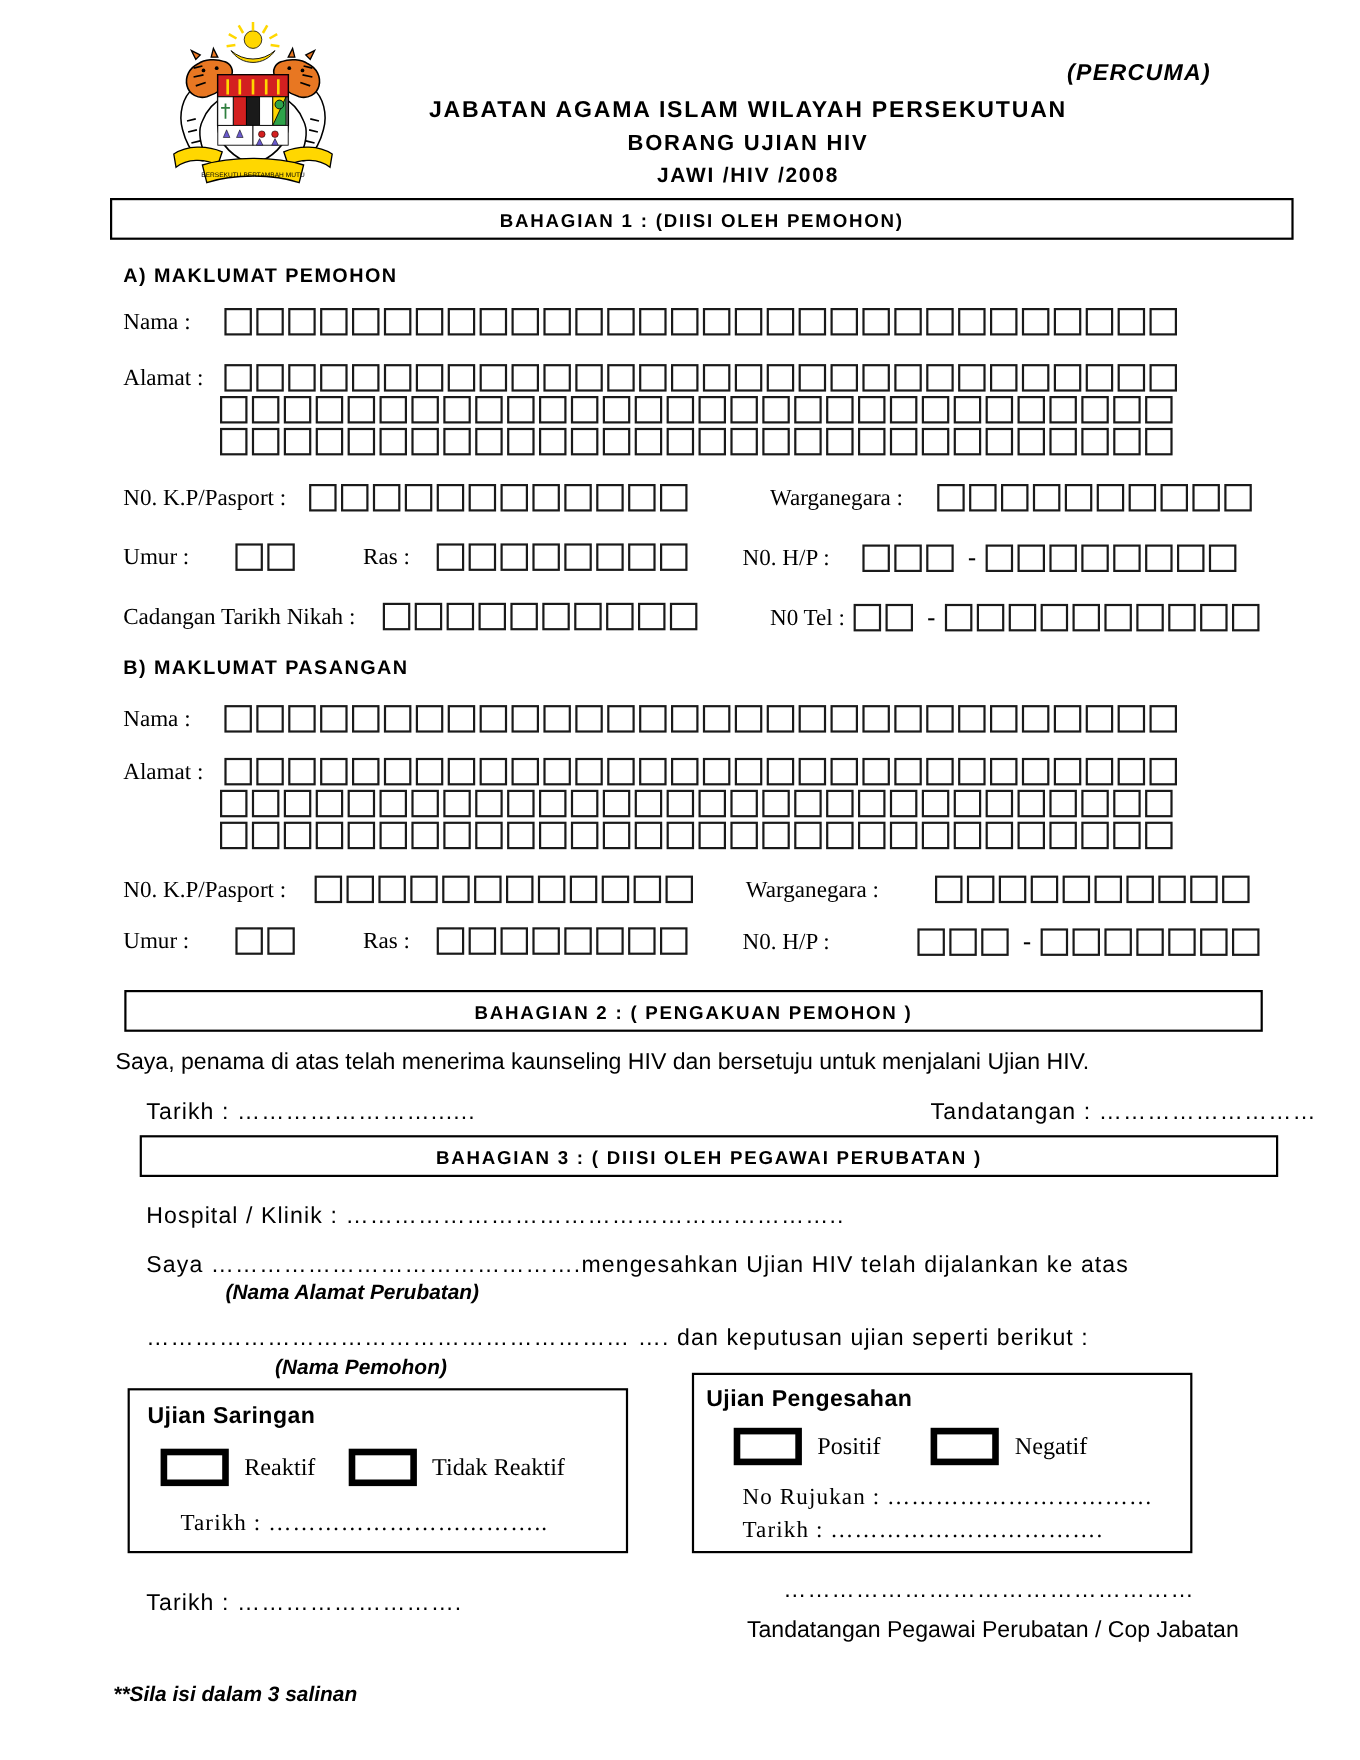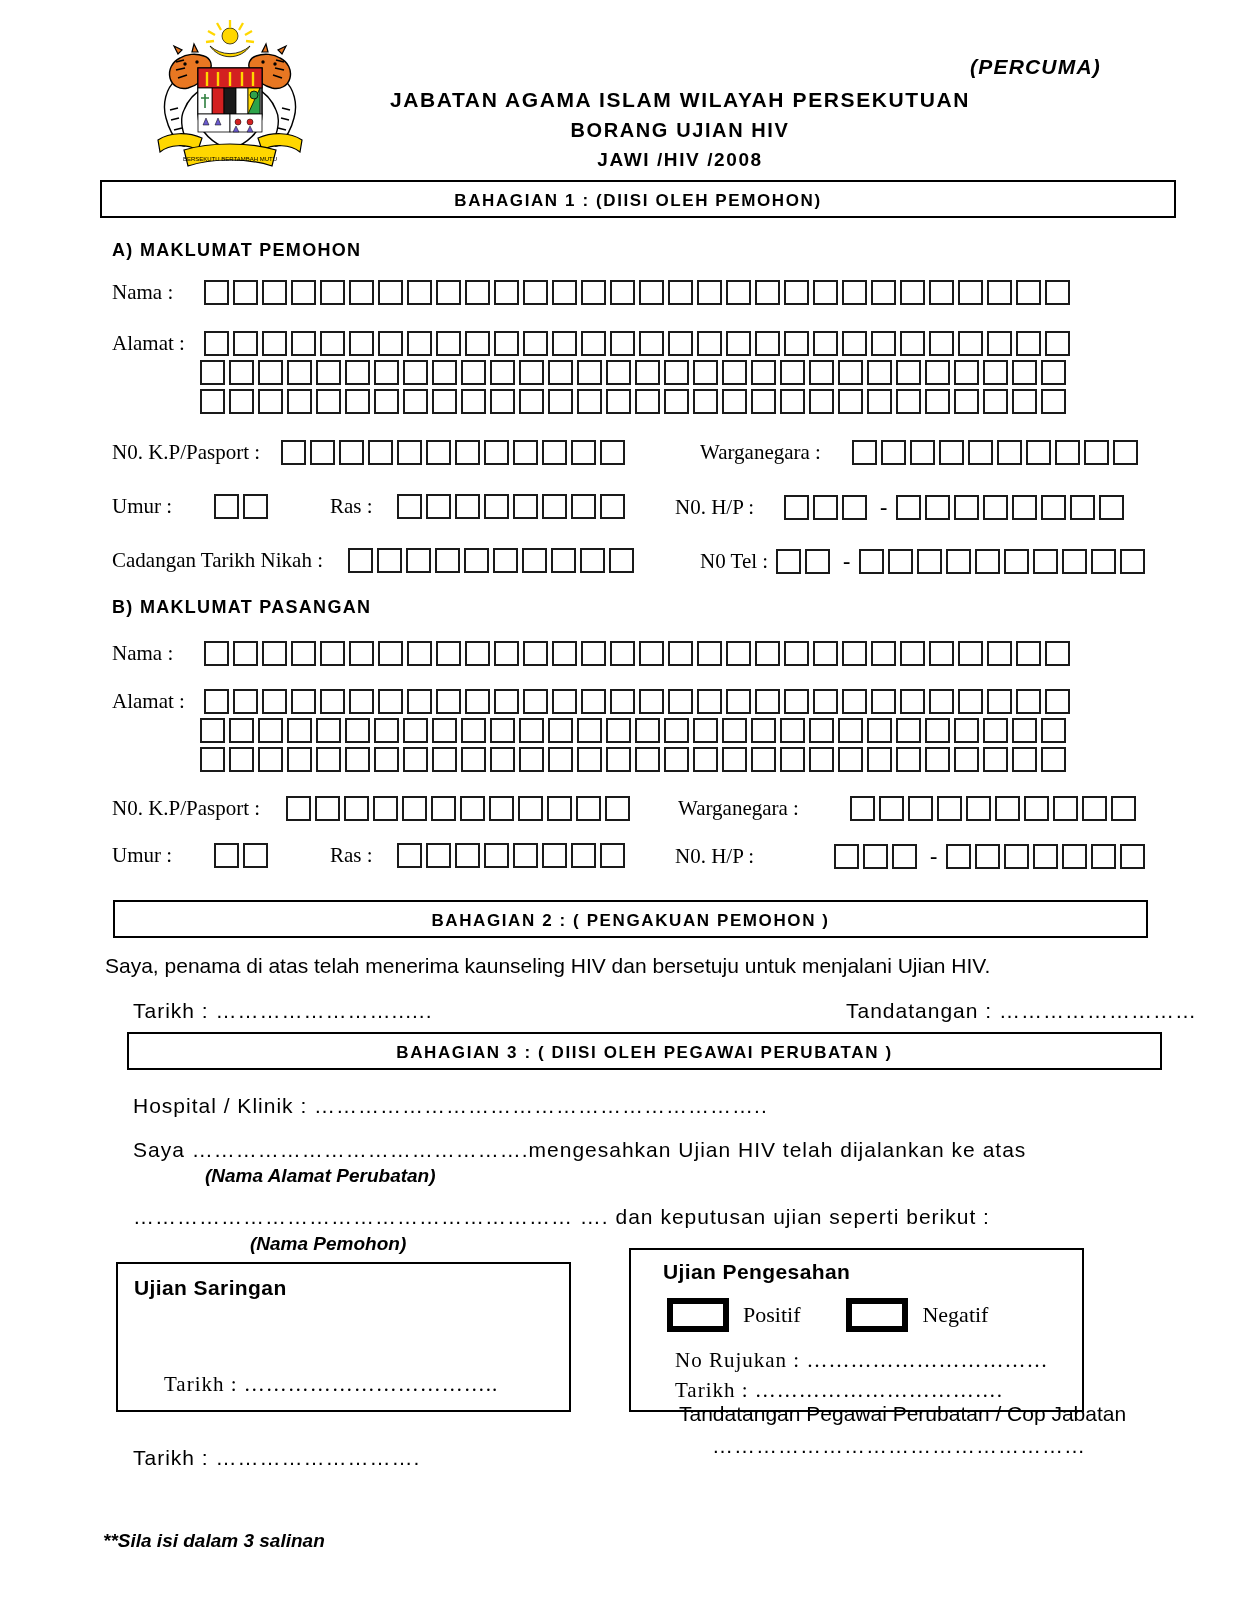--- a/index.html
+++ b/index.html
@@ -385,34 +385,40 @@
   <div class="txt ital" style="left:205px;top:1165px;">(Nama Alamat Perubatan)</div>
 
   <div class="txt dots" style="left:105px;top:1205px;">
     <span>…………………………………………………… ….</span>
     <span>dan keputusan ujian seperti berikut :</span>
   </div>
   <div class="txt ital" style="left:250px;top:1233px;">(Nama Pemohon)</div>
 
   <div class="panel" style="left:116px;top:1262px;width:455px;height:150px;">
     <div class="panel-title" style="position:absolute;left:16px;top:12px;">Ujian Saringan</div>
+    <div style="position:absolute;left:28px;top:53px;white-space:nowrap;">
+      <span class="chk"></span>
+      <span class="chk-lbl">Reaktif</span>
+      <span class="chk" style="margin-left:26px;"></span>
+      <span class="chk-lbl">Tidak Reaktif</span>
+    </div>
     <div class="dots" style="position:absolute;left:18px;top:108px;font-size:21px;white-space:nowrap;">Tarikh : ……………………………..</div>
   </div>
 
   <div class="panel" style="left:629px;top:1248px;width:455px;height:164px;">
-    <div class="panel-title" style="position:absolute;left:32px;top:10px;">Ujian Pengesahan</div>
+    <div class="panel-title" style="position:absolute;left:11px;top:10px;">Ujian Pengesahan</div>
     <div style="position:absolute;left:36px;top:48px;white-space:nowrap;">
       <span class="chk"></span>
       <span class="chk-lbl">Positif</span>
       <span class="chk" style="margin-left:42px;"></span>
       <span class="chk-lbl">Negatif</span>
     </div>
     <div class="dots" style="position:absolute;left:16px;top:98px;font-size:21px;white-space:nowrap;">No Rujukan : ……………………………</div>
     <div class="dots" style="position:absolute;left:16px;top:128px;font-size:21px;white-space:nowrap;">Tarikh : …………………………….</div>
   </div>
 
   <div class="txt dots" style="left:105px;top:1446px;">Tarikh : ……………………….</div>
   <div class="txt dots" style="left:684px;top:1434px;">……………………………………………</div>
-  <div class="txt" style="left:679px;top:1402px;">Tandatangan Pegawai Perubatan / Cop Jabatan</div>
+  <div class="txt" style="left:679px;top:1470px;">Tandatangan Pegawai Perubatan / Cop Jabatan</div>
 
   <div class="note" style="left:103px;top:1530px;">**Sila isi dalam 3 salinan</div>
 
 </div>
 
 </body></html>

